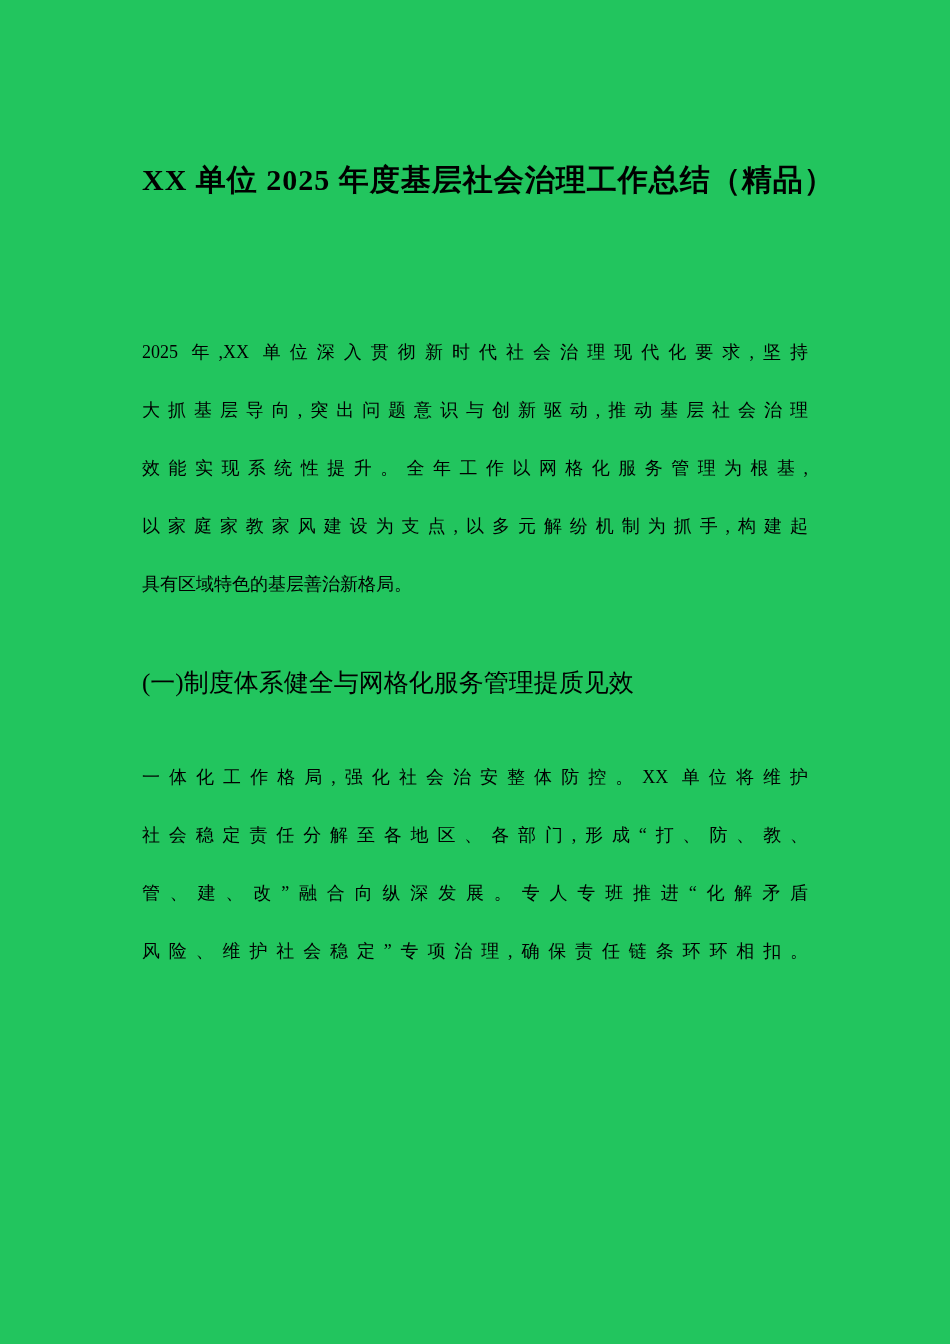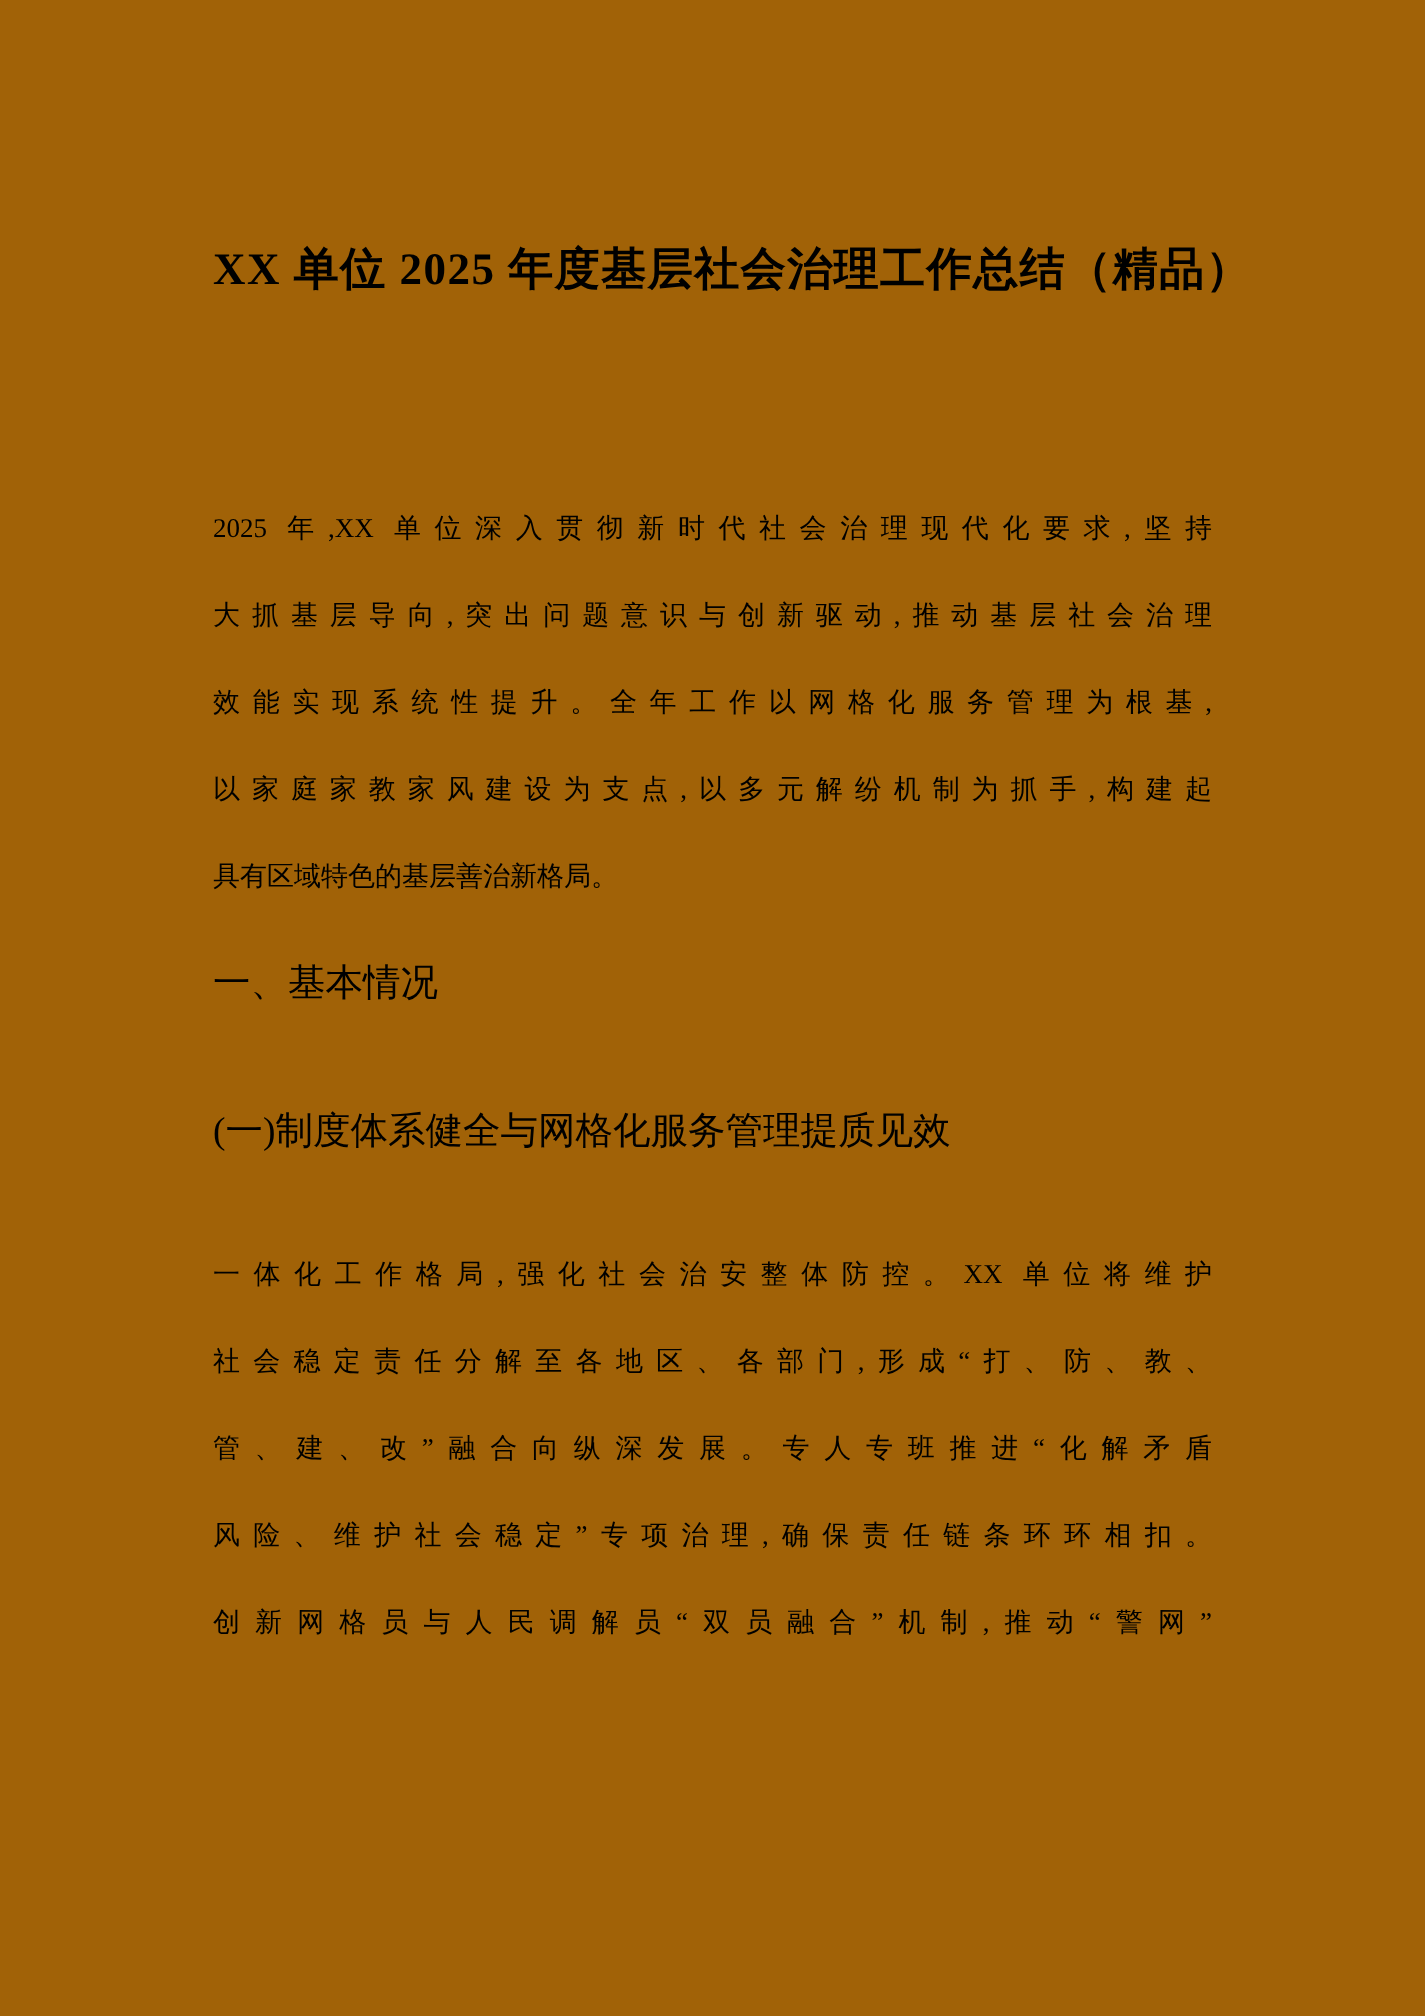--- a/index.html
+++ b/index.html
@@ -5,21 +5,21 @@
   html, body {
     margin: 0;
     padding: 0;
     background: #ffffff;
   }
   .page {
     position: relative;
     width: 950px;
     height: 1344px;
     margin: 0 auto;
-    background: #a16207;
+    background: #22c55e;
     box-sizing: border-box;
     padding: 158px 142px 0 142px;
     color: #000000;
     font-family: "Liberation Serif", "DejaVu Serif", serif;
     overflow: hidden;
   }
   .doc-title {
     margin: 0;
     font-size: 30px;
     line-height: 44px;
@@ -63,25 +63,23 @@
   <h1 class="doc-title">XX 单位 2025 年度基层社会治理工作总结（精品）</h1>
 
   <div class="para m-intro">
     <div class="line">2025 年,XX 单位深入贯彻新时代社会治理现代化要求,坚持</div>
     <div class="line">大抓基层导向,突出问题意识与创新驱动,推动基层社会治理</div>
     <div class="line">效能实现系统性提升。全年工作以网格化服务管理为根基,</div>
     <div class="line">以家庭家教家风建设为支点,以多元解纷机制为抓手,构建起</div>
     <div class="line last">具有区域特色的基层善治新格局。</div>
   </div>
 
-  <div class="heading m-h1">一、基本情况</div>
 
   <div class="heading m-h2">(一)制度体系健全与网格化服务管理提质见效</div>
 
   <div class="para m-body">
     <div class="line">一体化工作格局,强化社会治安整体防控。XX 单位将维护</div>
     <div class="line">社会稳定责任分解至各地区、各部门,形成“打、防、教、</div>
     <div class="line">管、建、改”融合向纵深发展。专人专班推进“化解矛盾</div>
     <div class="line">风险、维护社会稳定”专项治理,确保责任链条环环相扣。</div>
-    <div class="line">创新网格员与人民调解员“双员融合”机制,推动“警网”</div>
   </div>
 
 </div>
 
 </body></html>

